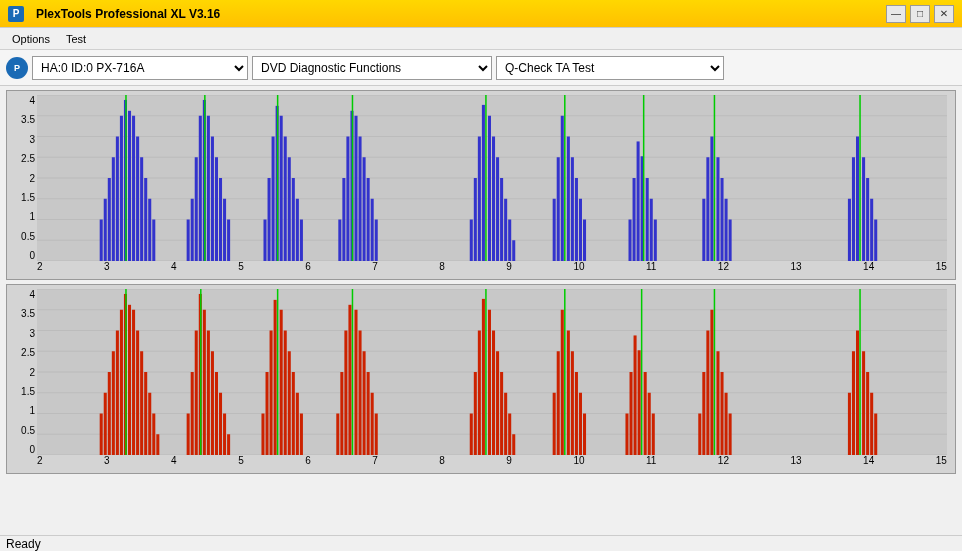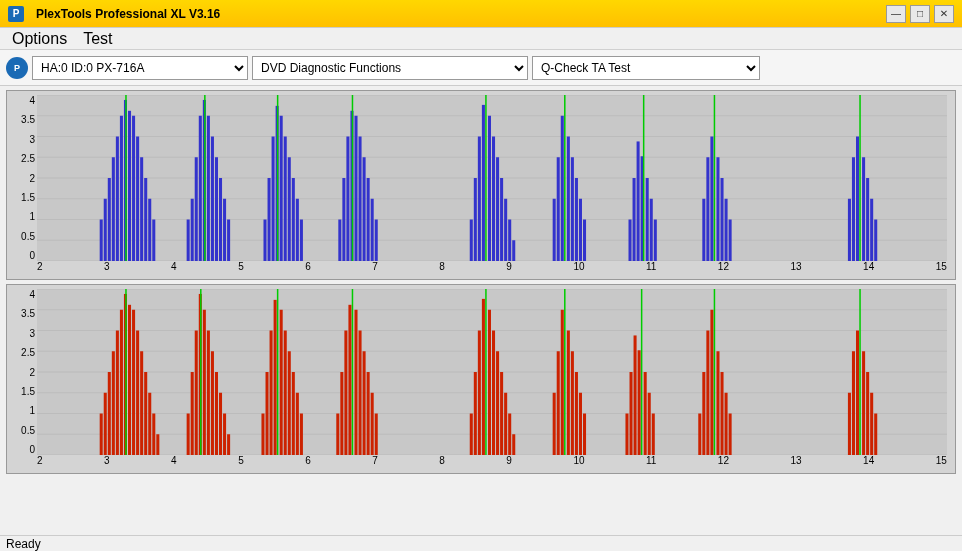--- a/index.html
+++ b/index.html
@@ -63,21 +63,21 @@
       background: #f0f0f0;
       height: 22px;
       display: flex;
       align-items: center;
       padding: 0 4px;
       border-bottom: 1px solid #d0d0d0;
     }
     .menu-item {
       padding: 2px 8px;
       cursor: pointer;
-      font-size: 16px;
+      font-size: 11px;
     }
 
     
     #toolbar {
       background: #f5f5f5;
       height: 36px;
       display: flex;
       align-items: center;
       padding: 0 6px;
       gap: 4px;
@@ -85,21 +85,21 @@
     }
     .toolbar-select {
       height: 24px;
       border: 1px solid #999;
       background: white;
       font-size: 12px;
       cursor: pointer;
       padding: 0 4px;
     }
     #drive-select { width: 216px; }
-    #function-select { width: 276px; }
+    #function-select { width: 240px; }
     #test-select { width: 228px; }
 
     
     #main-content {
       background: #f0f0f0;
       padding: 4px 6px;
       display: flex;
       flex-direction: column;
       gap: 4px;
       height: calc(551px - 28px - 22px - 36px - 24px);

